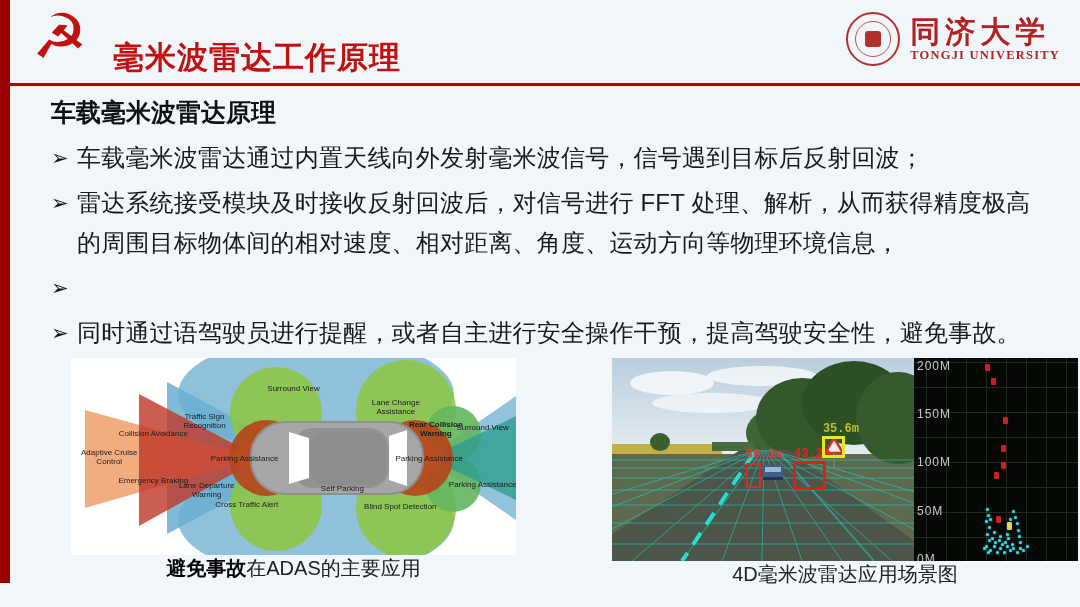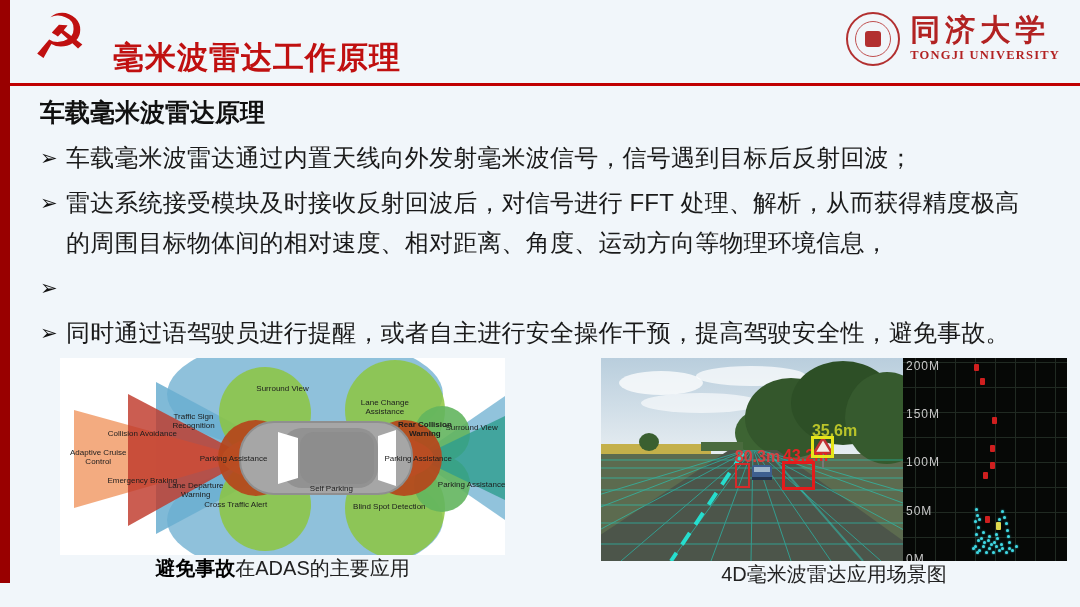--- a/index.html
+++ b/index.html
@@ -9,45 +9,45 @@
   .leftbar{position:absolute;left:0;top:0;width:10px;height:583px;background:#990000;}
   
   .header{position:absolute;left:10px;top:0;right:0;height:83px;}
   .emblem{position:absolute;left:22px;top:2px;font-size:62px;line-height:70px;color:#c01010;font-weight:bold;}
   .title{position:absolute;left:92px;top:26px;margin:11px;font-size:31px;font-weight:bold;color:#c01010;letter-spacing:1px;}
   .logo{position:absolute;right:20px;top:12px;display:flex;align-items:center;gap:10px;}
   .seal{width:54px;height:54px;border:2px solid #b23030;border-radius:50%;position:relative;box-sizing:border-box;}
   .seal::before{content:"";position:absolute;left:7px;top:7px;right:7px;bottom:7px;border:1px solid #c05050;border-radius:50%;}
   .seal::after{content:"";position:absolute;left:17px;top:17px;width:16px;height:16px;background:#b23030;border-radius:3px;}
   .logotext{text-align:left;}
-  .logo-cn{font-family:Liberation Mono, monospace;font-weight:bold;font-size:30px;color:#b22222;letter-spacing:5px;line-height:32px;}
+  .logo-cn{font-family:Liberation Serif, serif;font-weight:bold;font-size:30px;color:#b22222;letter-spacing:5px;line-height:32px;}
   .logo-en{font-family:"Liberation Serif","DejaVu Serif",serif;font-weight:bold;font-size:12.5px;color:#b22222;letter-spacing:1.2px;}
   .redline{position:absolute;left:10px;right:0;top:83px;height:3px;background:#c00000;}
   
-  .main{position:absolute;left:10px;top:86px;right:0;bottom:24px;padding:10px 22px 0 30px;box-sizing:border-box;}
+  .main{position:absolute;left:10px;top:86px;right:0;bottom:24px;padding:10px 22px 0 41px;box-sizing:border-box;}
   .heading{margin:0 0 9px 0;font-size:25px;font-weight:bold;color:#111;}
   .bullet{display:flex;margin-bottom:5px;}
   .bullet .marker{flex:0 0 26px;font-size:21px;color:#111;line-height:40px;}
   .bullet .btext{max-width:962px;font-size:24px;color:#1a1a1a;line-height:40px;letter-spacing:0.2px;}
   
   .figures{display:flex;margin-top:3px;}
   .fig{margin:0;}
   .fig-left{margin-left:20px;width:445px;}
   .fig-right{margin-left:96px;width:466px;}
   .figcap{text-align:center;font-size:20px;color:#222;line-height:25px;margin-top:1px;}
   .figcap .capbold{font-weight:bold;color:#000;}
   
   .adas{position:relative;width:445px;height:197px;background:#ffffff;}
   .adas svg{position:absolute;left:0;top:0;}
   .adas-label{position:absolute;transform:translate(-50%,-50%);width:74px;text-align:center;font-size:8px;line-height:9px;color:#1c1c1c;}
   
   .scene{position:relative;width:466px;height:203px;display:flex;}
   .photo-wrap{position:relative;width:302px;height:203px;overflow:hidden;}
   .bbox{position:absolute;border-style:solid;box-sizing:border-box;}
-  .bbox-label{position:absolute;left:-2px;top:-17px;font-size:16px;font-weight:bold;white-space:nowrap;}
+  .bbox-label{position:absolute;left:-2px;top:-17px;font-size:12px;font-weight:bold;white-space:nowrap;font-family:Liberation Mono, monospace;}
   
   .radarpanel{position:relative;width:164px;height:203px;background:#060806;overflow:hidden;}
   .rgrid{position:absolute;inset:0;
     background-image:linear-gradient(#202a22 1px,transparent 1px),linear-gradient(90deg,#202a22 1px,transparent 1px);
     background-size:20px 25px;background-position:12px 4px;}
   .rtick{position:absolute;left:3px;transform:translateY(-10%);font-size:12px;color:#c8c8c8;letter-spacing:1px;}
   .rdot{position:absolute;display:block;}
   .rdot.red{width:5px;height:7px;background:#cf1f1f;border-radius:1px;}
   .rdot.yellow{width:5px;height:8px;background:#ddd84e;border-radius:1px;}
   .rdot.cyan{width:3px;height:3px;background:#41d9e4;border-radius:50%;box-shadow:0 0 2px #2ab8c4;}

